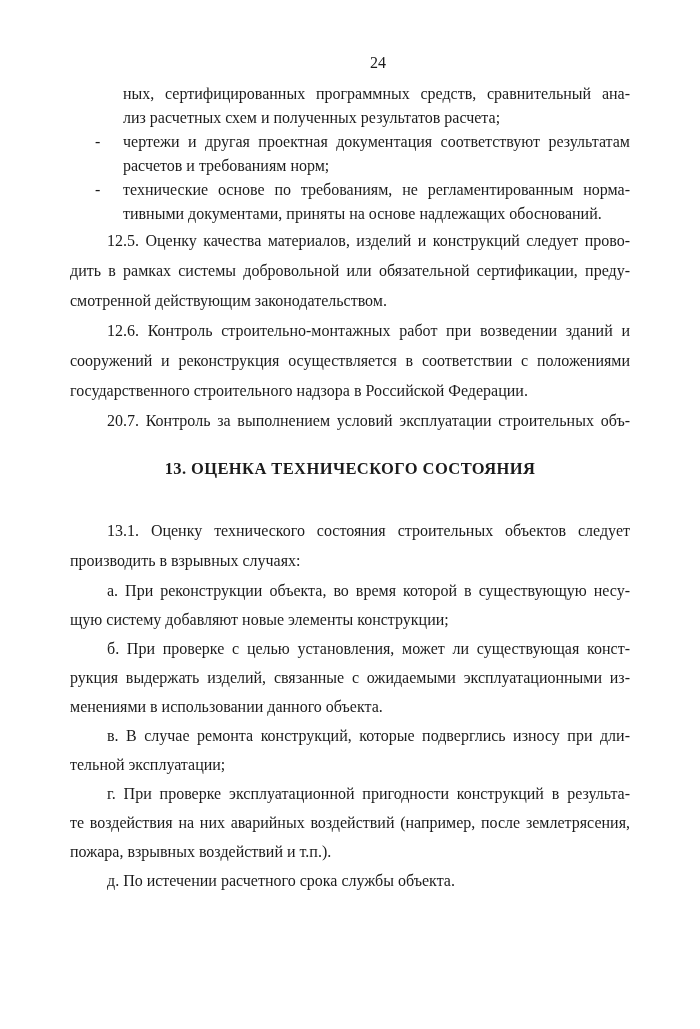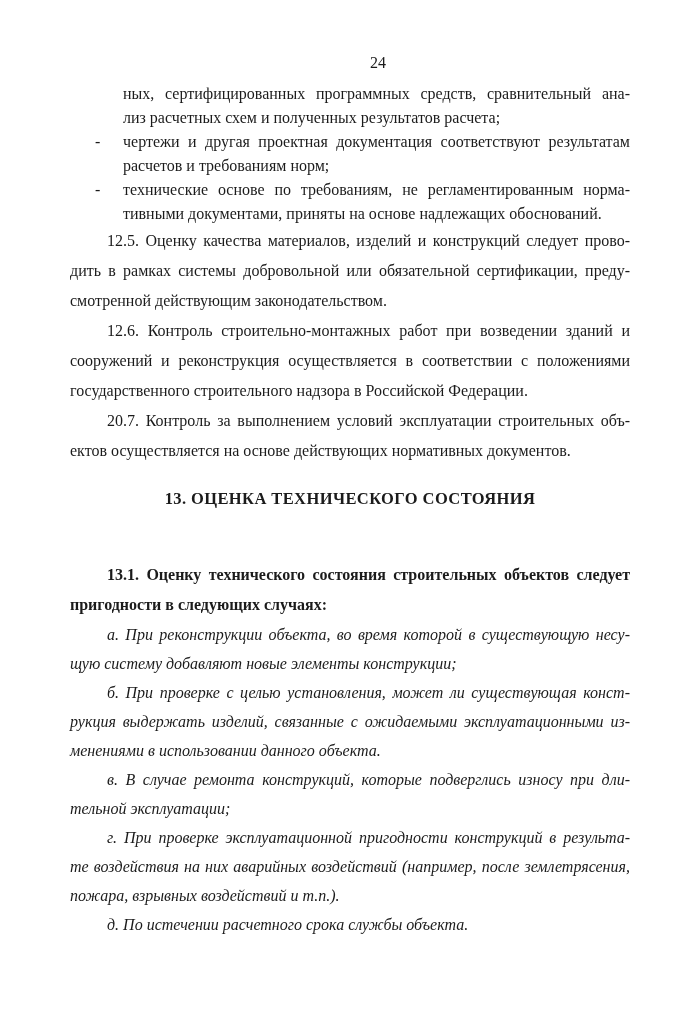--- a/index.html
+++ b/index.html
@@ -36,33 +36,33 @@
     left: 25px; top: 0;
     line-height: 24px;
   }
   .list-line {
     line-height: 24px;
     padding-left: 53px;
   }
   
   .para { font-size: 16px; }
   .p-line { line-height: 30px; }
-  .para.tight .p-line { line-height: 29px; font-style: italic; }
+  .para.tight .p-line { line-height: 29px; }
   .jl { text-align: justify; text-align-last: justify; text-justify: inter-word; }
   .ll { text-align: left; }
   .fi { padding-left: 37px; }
   .section-heading {
     font-size: 16.5px;
     font-weight: bold;
     text-align: center;
     letter-spacing: 0.4px;
     line-height: 26px;
     margin-top: 20px;
   }
-  .gap-after-heading { margin-top: 48px; font-weight: bold; }
+  .gap-after-heading { margin-top: 34px; }
 </style>
 </head>
 <body>
 
 <div class="page">
 
   <div class="page-number">24</div>
 
   <div class="content">
 
@@ -94,28 +94,27 @@
     </div>
 
     <div class="para">
       <div class="p-line jl fi">12.6. Контроль строительно-монтажных работ при возведении зданий и</div>
       <div class="p-line jl">сооружений и реконструкция осуществляется в соответствии с положениями</div>
       <div class="p-line ll">государственного строительного надзора в Российской Федерации.</div>
     </div>
 
     <div class="para">
       <div class="p-line jl fi">20.7. Контроль за выполнением условий эксплуатации строительных объ-</div>
-      <div class="p-line ll">ектов осуществляется на основе действующих нормативных документов.</div>
     </div>
 
     <div class="section-heading">13. ОЦЕНКА ТЕХНИЧЕСКОГО СОСТОЯНИЯ</div>
 
     <div class="para gap-after-heading">
       <div class="p-line jl fi">13.1. Оценку технического состояния строительных объектов следует</div>
-      <div class="p-line ll">пригодности в следующих случаях:</div>
+      <div class="p-line ll">производить в взрывных случаях:</div>
     </div>
 
     <div class="para tight">
       <div class="p-line jl fi">а. При реконструкции объекта, во время которой в существующую несу-</div>
       <div class="p-line ll">щую систему добавляют новые элементы конструкции;</div>
     </div>
 
     <div class="para tight">
       <div class="p-line jl fi">б. При проверке с целью установления, может ли существующая конст-</div>
       <div class="p-line jl">рукция выдержать изделий, связанные с ожидаемыми эксплуатационными из-</div>

